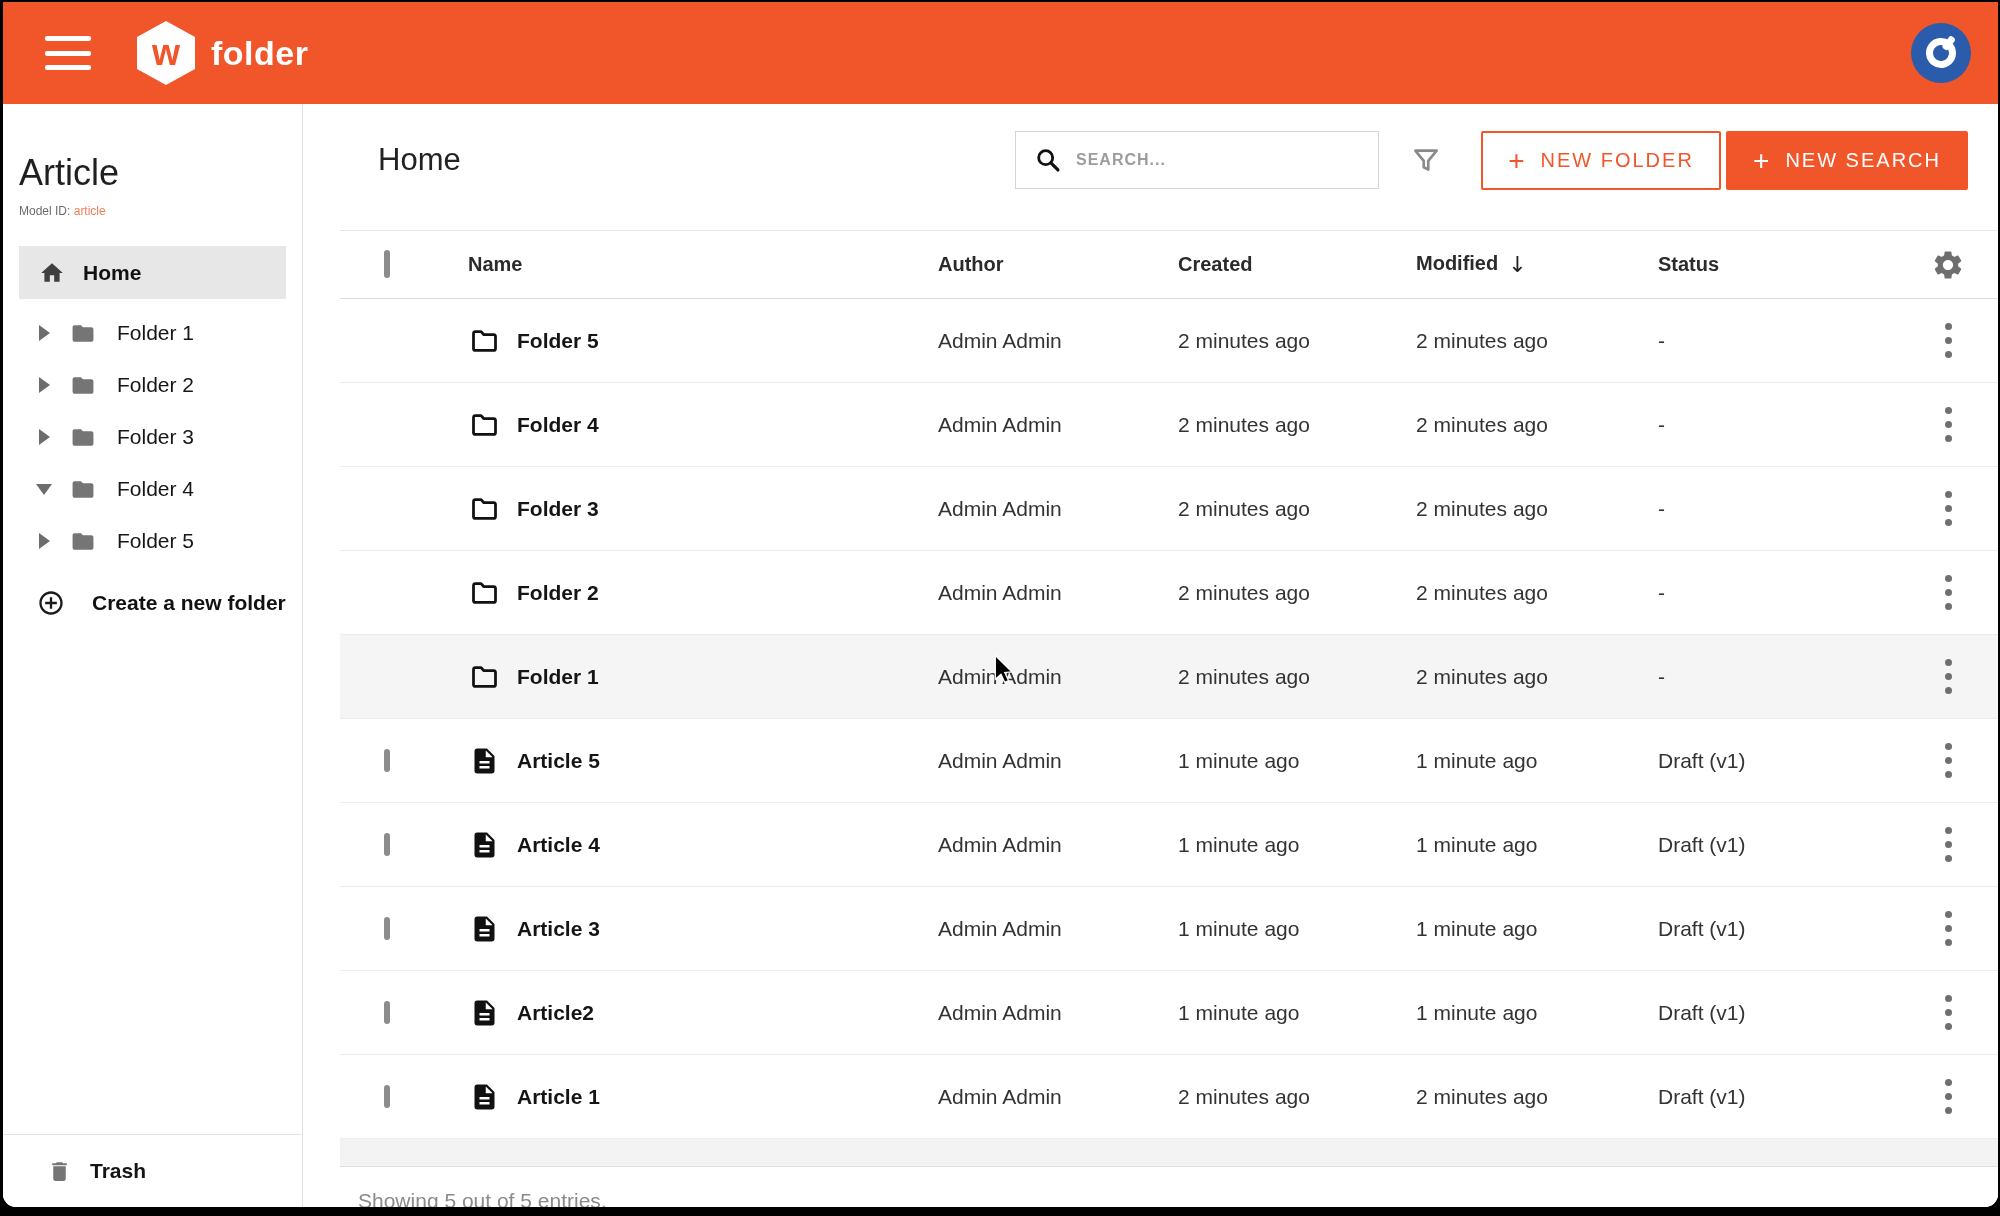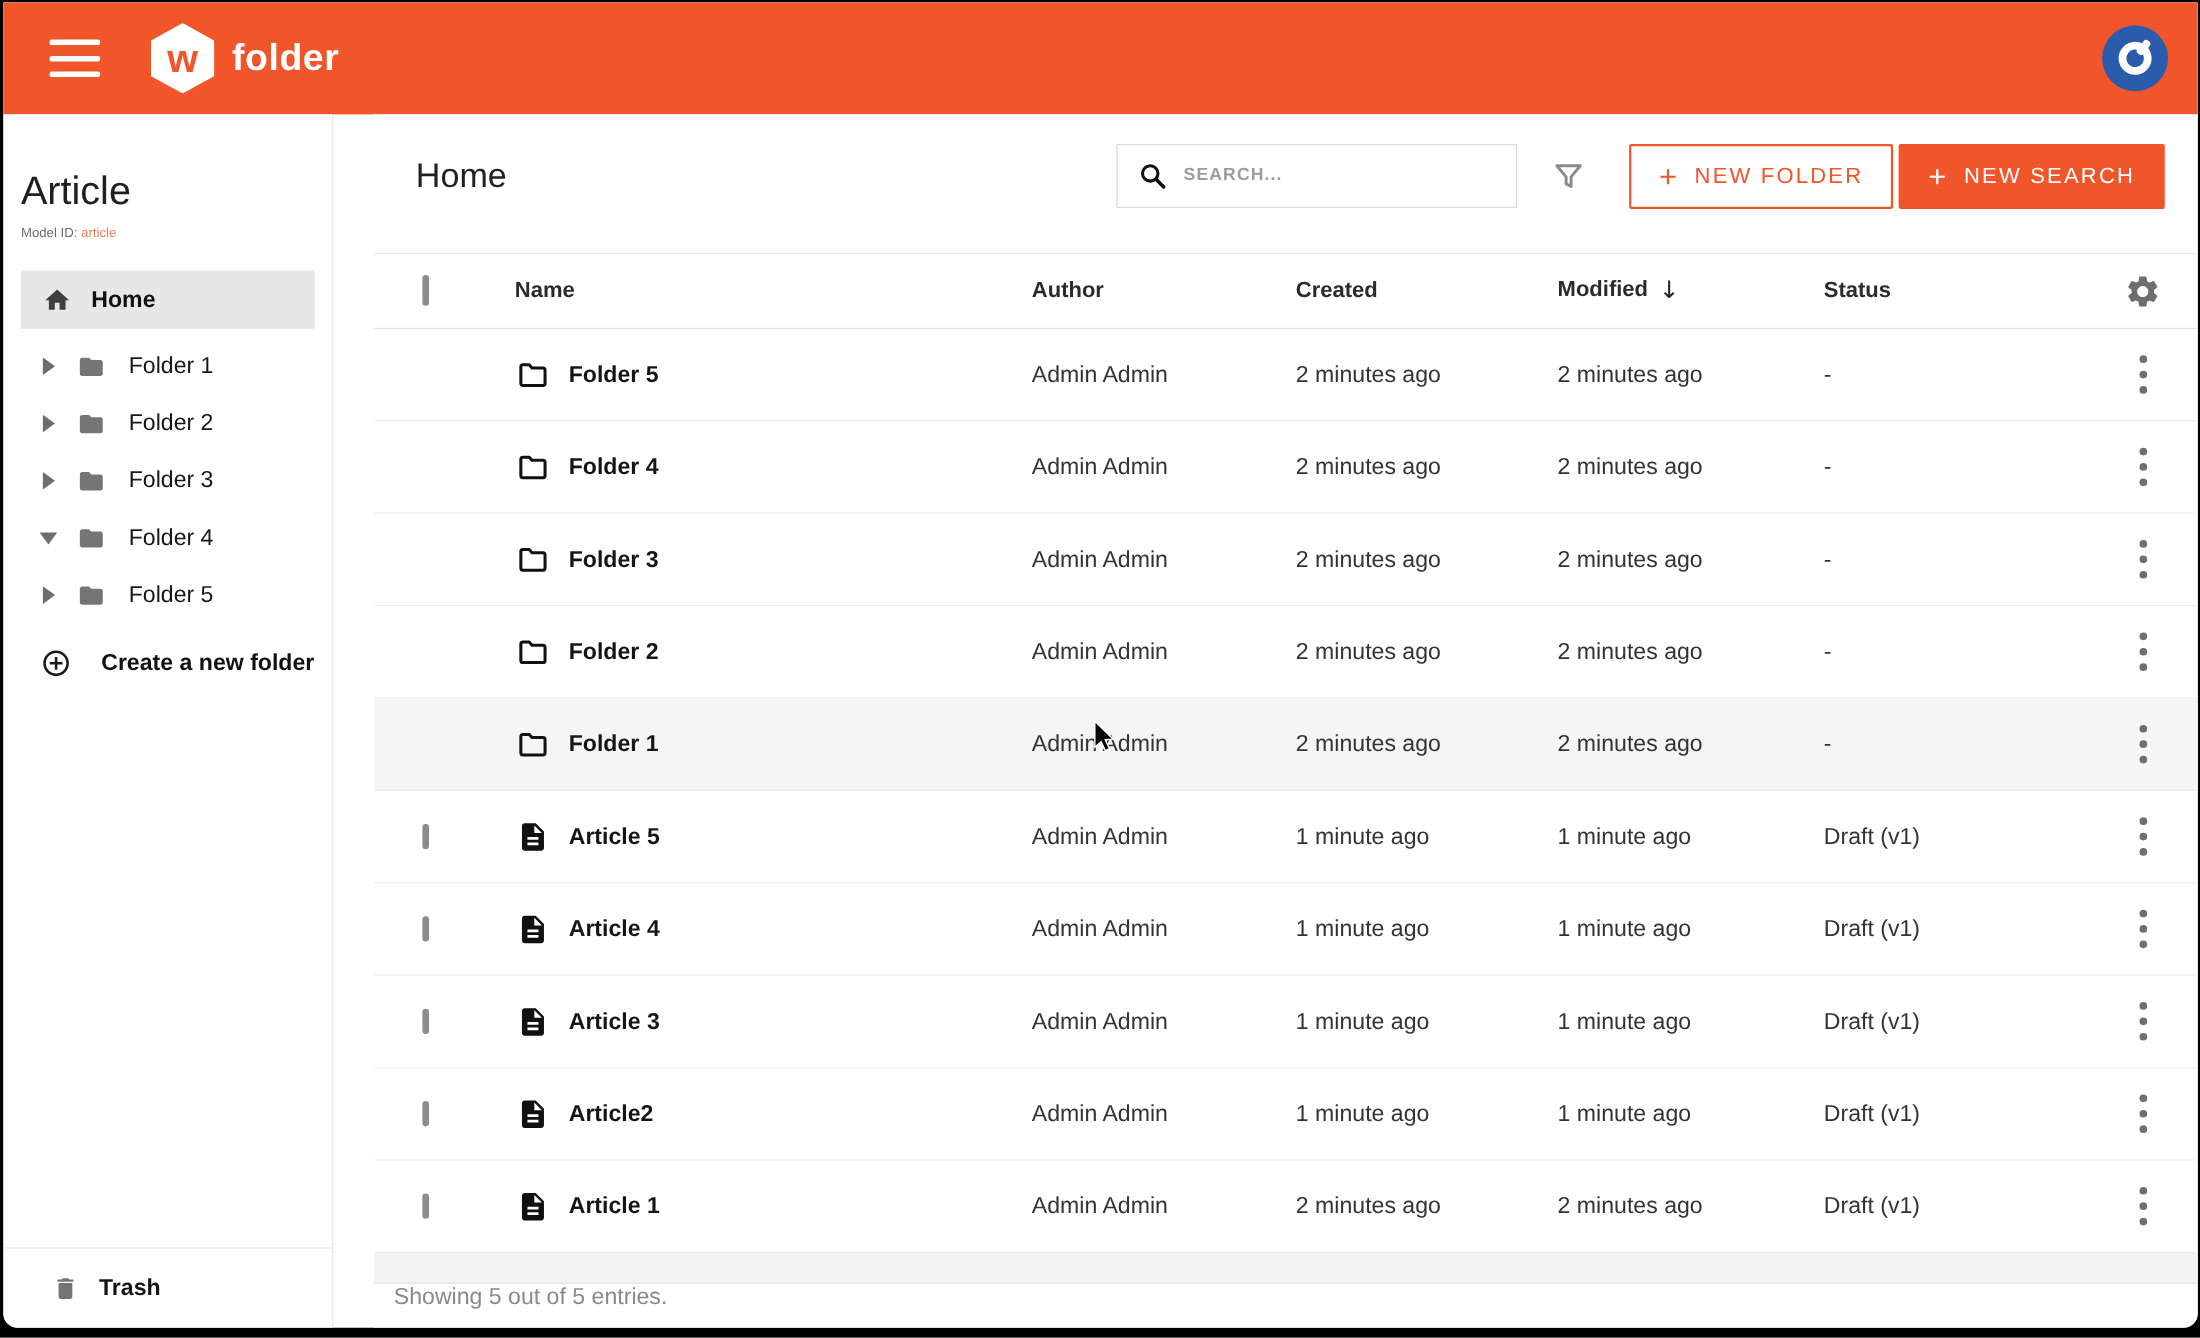--- a/index.html
+++ b/index.html
@@ -109,21 +109,21 @@
   .trow { height:84px; border-bottom:1px solid #ececec; cursor:pointer; }
   .trow.hovered { background:#f5f5f5; }
   .checkbox { width:27px; height:27px; border:3px solid #8c8c8c; border-radius:3px; background:#fff; cursor:pointer; }
   .name-cell { display:flex; align-items:center; font-size:21px; font-weight:bold; color:#151515; }
   .name-cell svg { width:33px; height:30px; margin-right:16px; flex:none; }
   .cell { font-size:21px; color:#333; }
   .kebab { display:flex; flex-direction:column; align-items:center; gap:7px; justify-self:center; padding:6px 14px; cursor:pointer; }
   .kebab i { width:7px; height:7px; border-radius:50%; background:#6f6f6f; }
 
   .table-endband { height:28px; background:#f3f3f3; border-bottom:1px solid #dedede; }
-  .tfoot { height:46px; display:flex; align-items:flex-start; padding-left:18px; font-size:21px; color:#8a8a8a; }
+  .tfoot { height:46px; display:flex; align-items:flex-end; padding-left:18px; font-size:21px; color:#8a8a8a; }
 
   .cursor { position:absolute; left:988px; top:652px; z-index:50; pointer-events:none; }
 </style>
 </head>
 <body>
 
 <div class="screen">
 
   <header class="topbar">
     <div class="hamburger">

